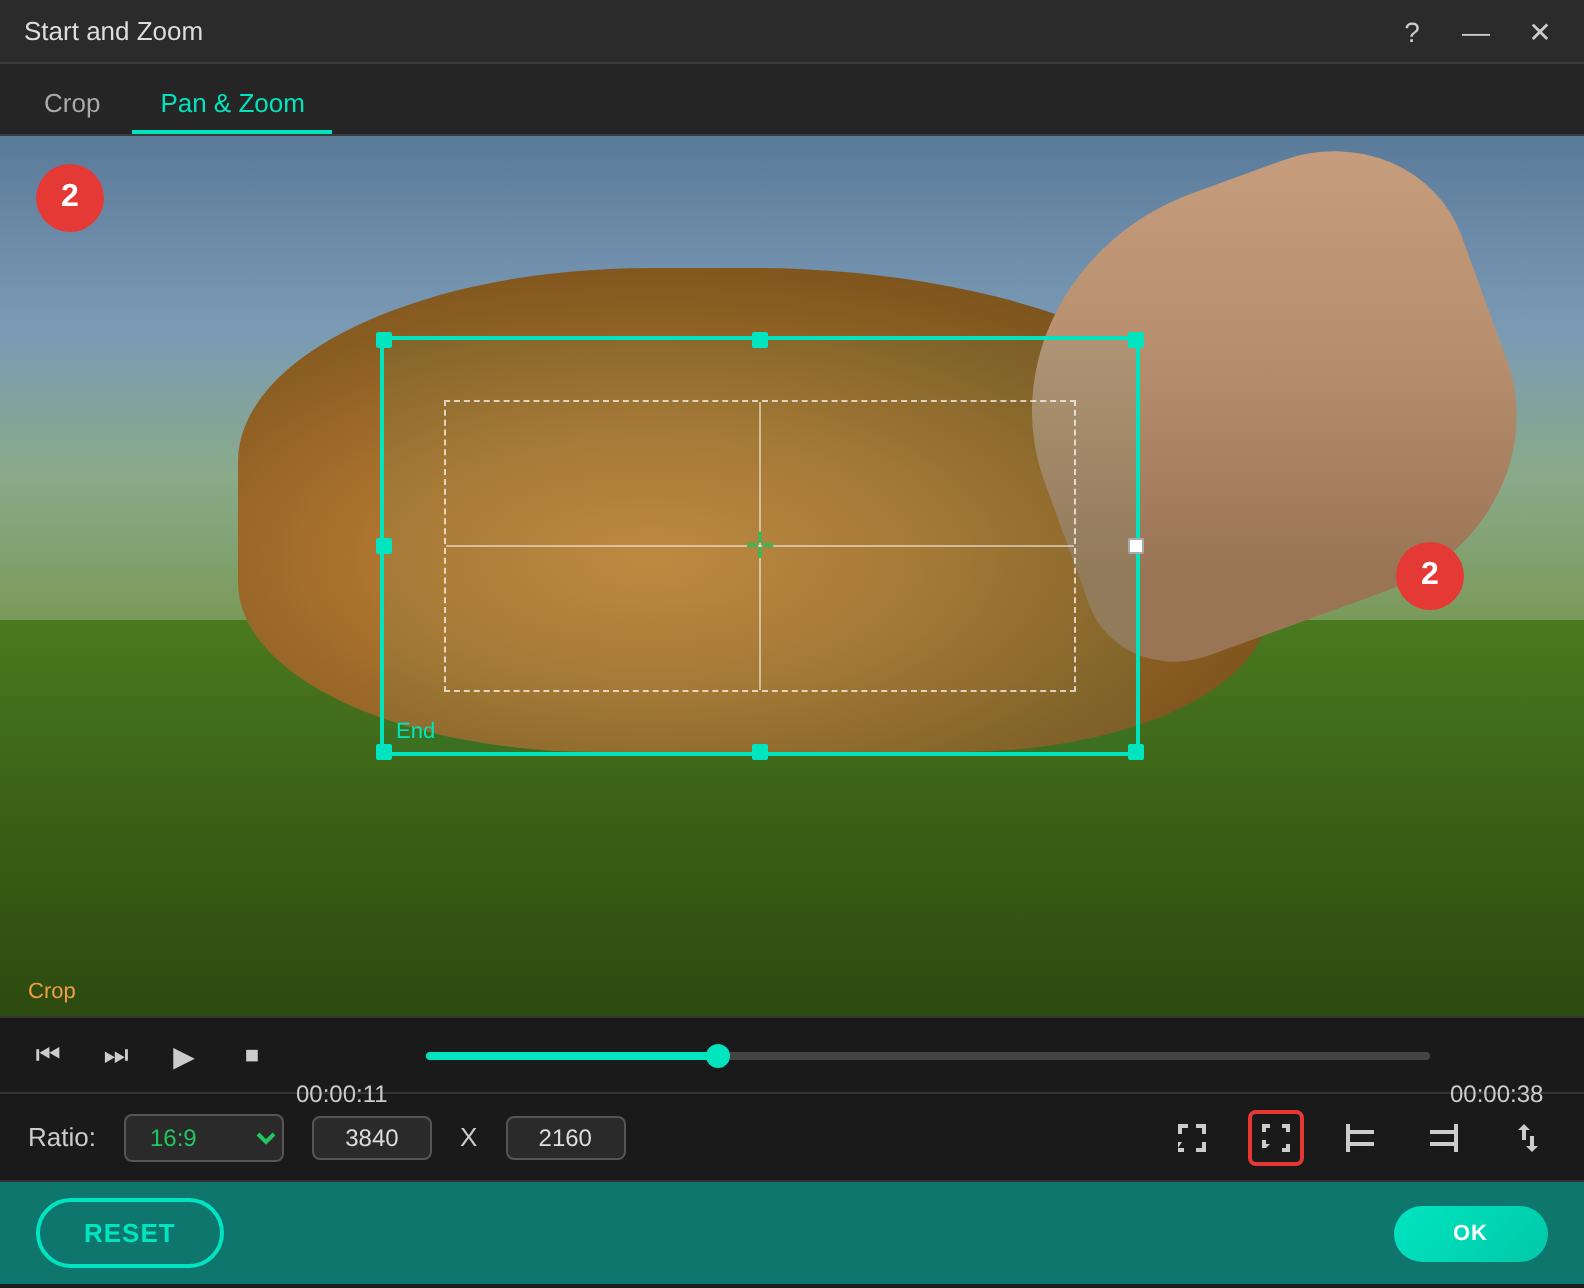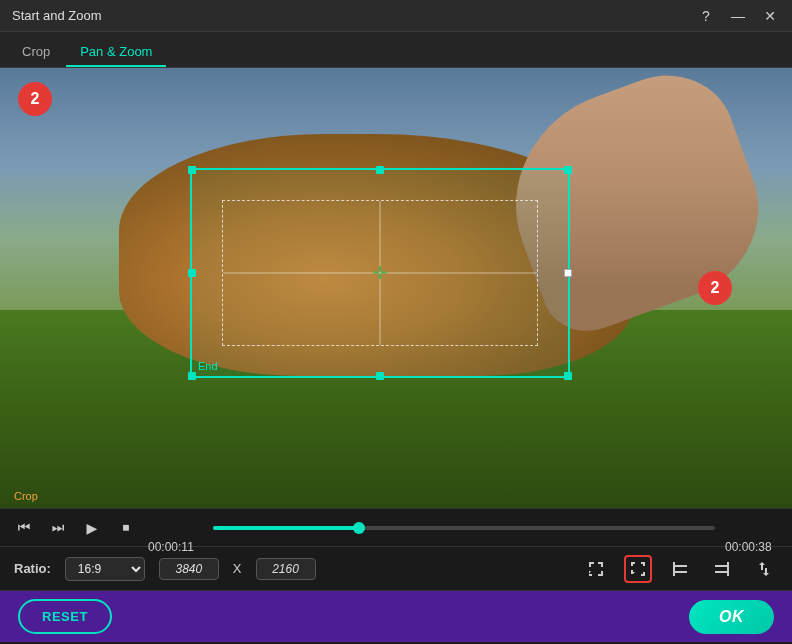--- a/index.html
+++ b/index.html
@@ -281,41 +281,39 @@
       height: 44px;
       display: flex;
       align-items: center;
       padding: 0 14px;
       gap: 14px;
       border-top: 1px solid #333;
     }
     .ratio-label {
       font-size: 13px;
       color: #ccc;
-      font-weight: bold;
     }
     .ratio-select {
       background: #2a2a2a;
       border: 1px solid #555;
-      color: #e5e5e5;
+      color: #22c55e;
       padding: 3px 8px;
       border-radius: 4px;
       font-size: 12px;
       cursor: pointer;
     }
     .dim-input {
       background: #2a2a2a;
       border: 1px solid #555;
       color: #ddd;
       padding: 3px 8px;
       border-radius: 4px;
       font-size: 12px;
       width: 60px;
       text-align: center;
-      font-style: italic;
     }
     .dim-x {
       font-size: 13px;
       color: #ccc;
     }
     .spacer { flex: 1; }
     .icon-btn {
       background: none;
       border: none;
       color: #ccc;
@@ -327,21 +325,21 @@
       align-items: center;
       justify-content: center;
       border-radius: 4px;
     }
     .icon-btn.highlighted {
       border: 2px solid #e53935;
     }
 
     
     .footer-bar {
-      background: #4c1d95;
+      background: #0f766e;
       height: 52px;
       display: flex;
       align-items: center;
       padding: 0 18px;
       border-top: 1px solid #333;
     }
     .btn-reset {
       background: transparent;
       border: 2px solid #00e5c0;
       color: #00e5c0;
@@ -351,25 +349,24 @@
       font-weight: 600;
       cursor: pointer;
       letter-spacing: 0.5px;
     }
     .btn-ok {
       background: linear-gradient(135deg, #00e5c0, #00c8a8);
       border: none;
       color: #fff;
       padding: 8px 30px;
       border-radius: 20px;
-      font-size: 16px;
+      font-size: 11px;
       font-weight: 600;
       cursor: pointer;
       letter-spacing: 0.5px;
-      font-style: italic;
     }
     .btn-cancel {
       background: linear-gradient(135deg, #555, #444);
       border: none;
       color: #eee;
       padding: 8px 22px;
       border-radius: 20px;
       font-size: 13px;
       font-weight: 600;
       cursor: pointer;

